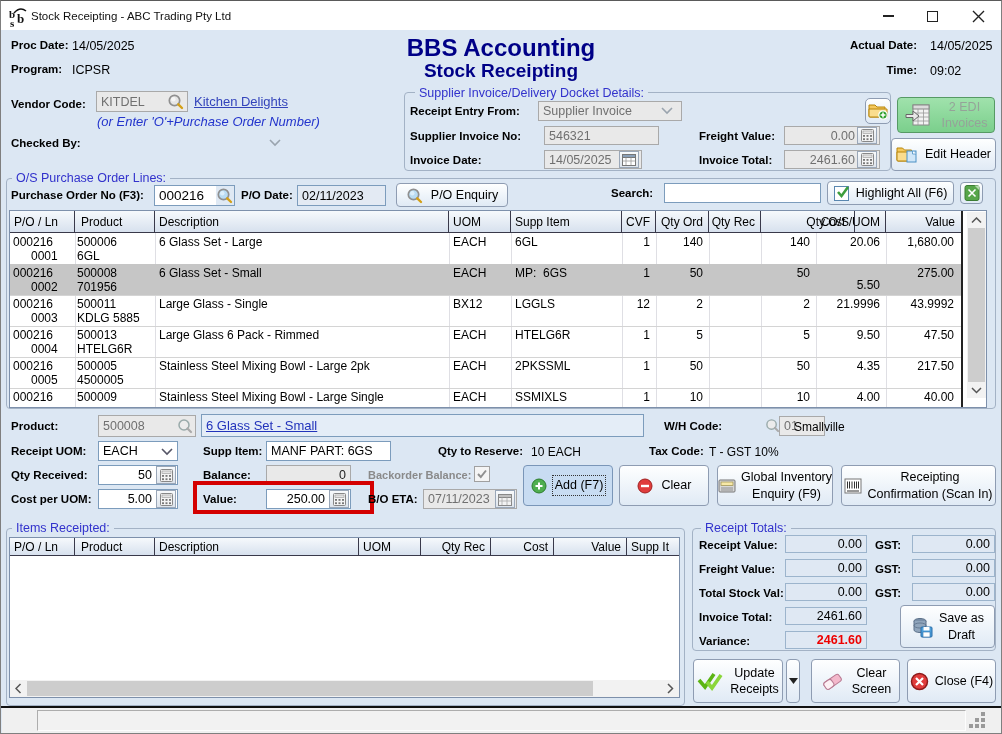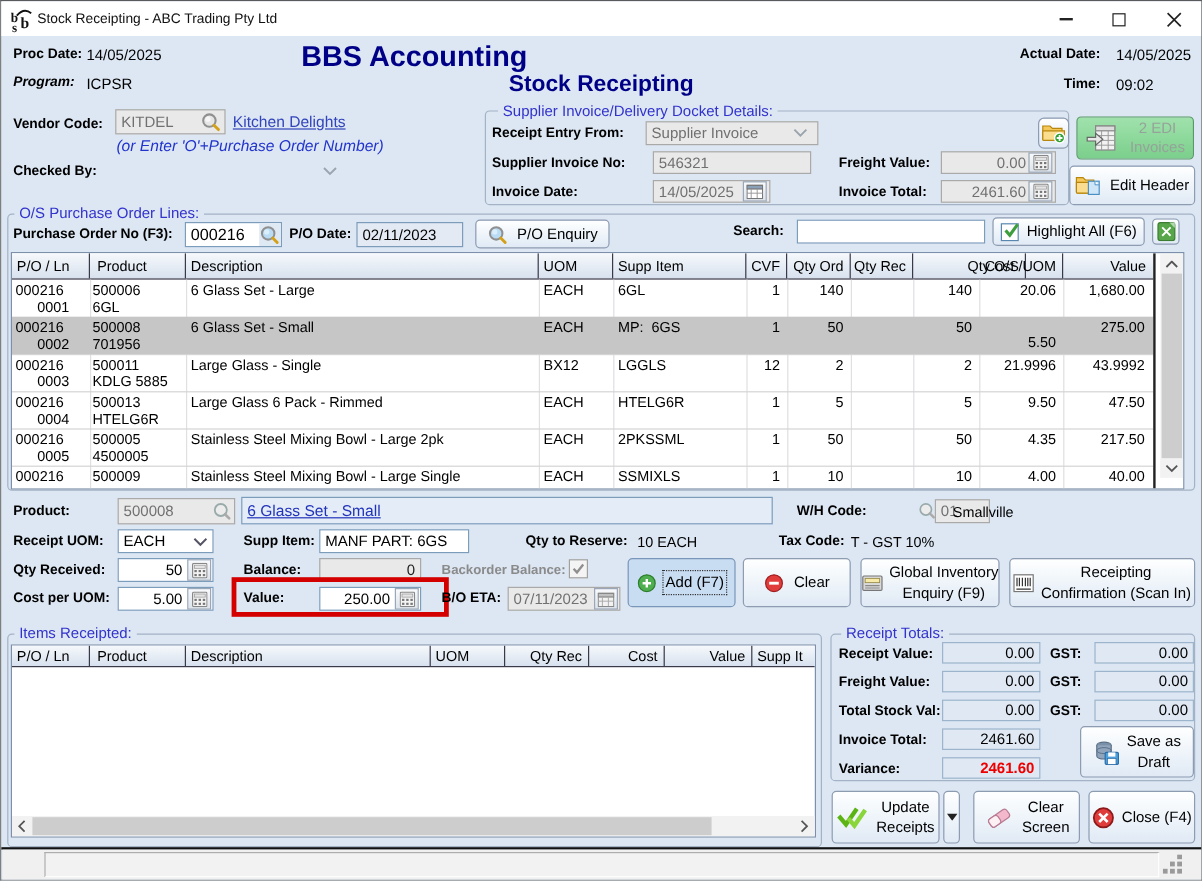--- a/index.html
+++ b/index.html
@@ -38,23 +38,23 @@
     <path d="M5 7 Q11 0 17 5" stroke="#111" stroke-width="1.5" fill="none"></path>
   </svg>
   <div class="abs" style="left:882px;top:14px;width:11px;height:2px;background:#222;"></div>
   <div class="abs" style="left:926px;top:10px;width:11px;height:11px;border:1.5px solid #222;"></div>
   <svg class="abs" style="left:971px;top:9px;" width="13" height="13">
       <path d="M1 1 L12 12 M12 1 L1 12" stroke="#222" stroke-width="1.4"></path>
     </svg>
 
   <div class="b" style="left:10px;top:38px;">Proc Date:</div>
   <div class="r" style="left:71px;top:38px;font-size:12.5px;">14/05/2025</div>
-  <div class="b" style="left:10px;top:62px;font-style:italic;">Program:</div>
+  <div class="b" style="left:10px;top:62px;">Program:</div>
   <div class="r" style="left:71px;top:62px;font-size:12.5px;">ICPSR</div>
-  <div class="abs" style="left:250px;top:33px;width:500px;text-align:left;font-size:24px;font-weight:bold;color:#000087;">BBS Accounting</div>
+  <div class="abs" style="left:250px;top:33px;width:500px;text-align:center;font-size:24px;font-weight:bold;color:#000087;">BBS Accounting</div>
   <div class="abs" style="left:250px;top:59px;width:500px;text-align:center;font-size:19px;font-weight:bold;color:#000087;">Stock Receipting</div>
   <div class="b" style="left:790px;top:38px;width:126px;text-align:right;">Actual Date:</div>
   <div class="r" style="left:929px;top:38px;font-size:12.5px;">14/05/2025</div>
   <div class="b" style="left:790px;top:63px;width:126px;text-align:right;">Time:</div>
   <div class="r" style="left:929px;top:63px;font-size:12.5px;">09:02</div>
 
   <div class="b" style="left:10px;top:97px;">Vendor Code:</div>
   <div class="tf dis" style="left:95px;top:90px;width:92px;height:21px;">KITDEL</div>
   <svg class="abs" style="left:166px;top:92px;" width="17" height="17" viewBox="0 0 17 17">
       <circle cx="7.5" cy="7.5" r="5.2" fill="#e6e6e6" stroke="#909090" stroke-width="1.7"></circle>
@@ -69,21 +69,21 @@
     </svg>
 
   <div class="grp" style="left:403px;top:91px;width:487px;height:79px;"></div>
   <div class="glab" style="left:414px;top:85px;">Supplier Invoice/Delivery Docket Details:</div>
   <div class="b" style="left:409px;top:104px;">Receipt Entry From:</div>
   <div class="tf dis" style="left:537px;top:100px;width:144px;height:20px;">Supplier Invoice</div>
   <svg class="abs" style="left:660px;top:106px;" width="12" height="8">
       <path d="M1 1 L6 6 L11 1" stroke="#9aa4ae" stroke-width="1.6" fill="none"></path>
     </svg>
   <div class="b" style="left:409px;top:129px;">Supplier Invoice No:</div>
-  <div class="tf dis" style="left:543px;top:125px;width:132px;height:19px;">546321</div>
+  <div class="tf dis" style="left:543px;top:125px;width:115px;height:19px;">546321</div>
   <div class="b" style="left:409px;top:153px;">Invoice Date:</div>
   <div class="tf dis" style="left:543px;top:149px;width:98px;height:19px;">14/05/2025</div>
   <div class="calcbtn" style="left:618px;top:150px;height:17px;">
       <svg width="14" height="13" viewBox="0 0 14 13">
         <rect x="0.5" y="1.5" width="13" height="11" fill="#fff" stroke="#777"></rect>
         <rect x="0.5" y="1.5" width="13" height="3" fill="#8aa0b8" stroke="#777"></rect>
         <path d="M4 4.5 V12 M9 4.5 V12 M0.5 8 H13.5" stroke="#999" stroke-width="0.8"></path>
       </svg>
     </div>
   <div class="b" style="left:698px;top:129px;">Freight Value:</div>

